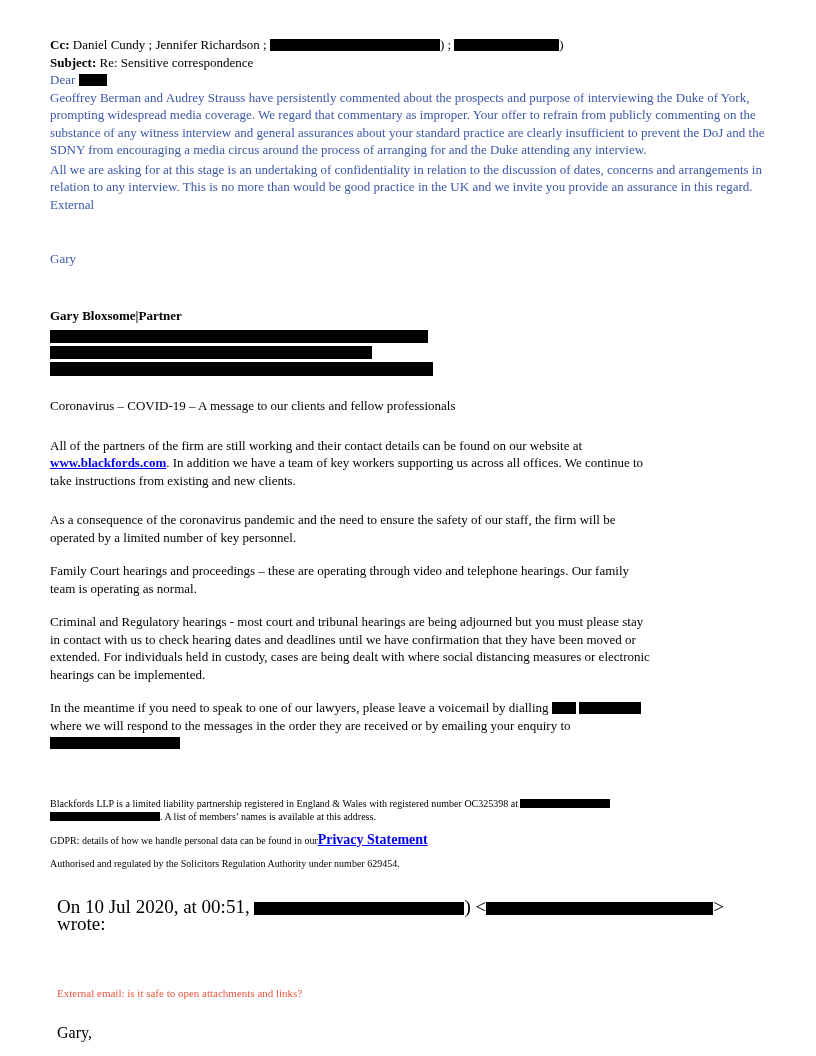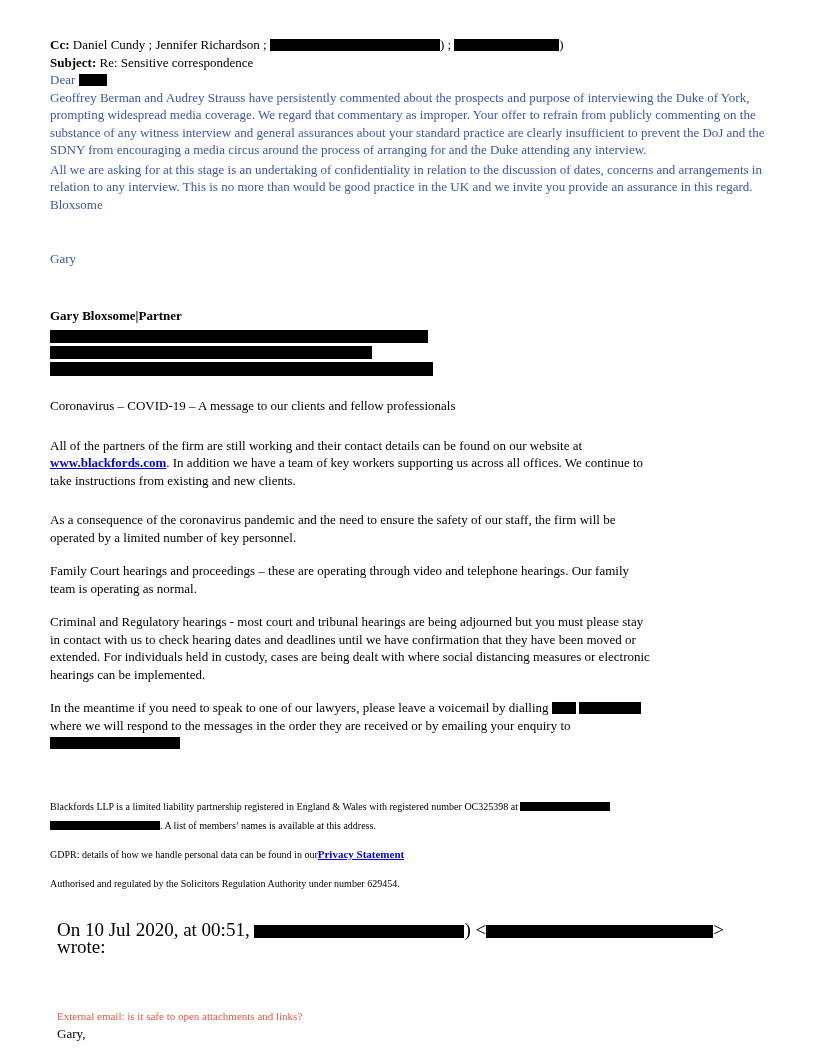--- a/index.html
+++ b/index.html
@@ -33,44 +33,44 @@
   
   .covid { max-width:602px; }
   .covid-head { margin-top:21px; }
   .covid p.body-para { margin-top:16px; }
   .covid p.tight { margin-top:22px; }
 
   .link { color:var(--link-blue,#0000ee); font-weight:bold; text-decoration:underline; cursor:pointer; }
 
   
   .legal { max-width:608px; margin-top:45px; }
-  .legal .small { font-size:10px; line-height:19px; }
+  .legal .small { font-size:10px; line-height:13px; }
   .legal .gap { margin-top:10px; }
 
   
   .quoted { padding-left:7px; }
   .on-line { margin-top:28px; font-size:19px; }
   .warning { margin-top:52px; font-size:11px; color:var(--warning-red,#e9573f); }
-  .greeting { font-size:13px; }
+  .greeting { margin-top:22px; font-size:16px; }
 </style>
 </head>
 <body>
 
 <div class="page">
 
   <div class="hdr-block">
     <p><span class="b">Cc:</span><span> Daniel Cundy ; Jennifer Richardson ; </span><span class="redact" style="width:170px"></span><span>) ; </span><span class="redact" style="width:105px"></span><span>)</span></p>
     <p><span class="b">Subject:</span><span> Re: Sensitive correspondence</span></p>
   </div>
 
   <div class="blue">
     <p><span>Dear </span><span class="redact" style="width:28px"></span></p>
     <p>Geoffrey Berman and Audrey Strauss have persistently commented about the prospects and purpose of interviewing the Duke of York, prompting widespread media coverage. We regard that commentary as improper. Your offer to refrain from publicly commenting on the substance of any witness interview and general assurances about your standard practice are clearly insufficient to prevent the DoJ and the SDNY from encouraging a media circus around the process of arranging for and the Duke attending any interview.</p>
     <p class="p2">All we are asking for at this stage is an undertaking of confidentiality in relation to the discussion of dates, concerns and arrangements in relation to any interview. This is no more than would be good practice in the UK and we invite you provide an assurance in this regard.</p>
-    <p>Bloxsome</p>
+    <p>External</p>
     <p class="sig-gary">Gary</p>
   </div>
 
   <p class="b sig-title">Gary Bloxsome|Partner</p>
   <div class="sig-redactions">
     <div class="sigbar" style="width:378px"></div>
     <div class="sigbar" style="width:322px"></div>
     <div class="sigbar" style="width:383px; height:14px"></div>
   </div>
 
@@ -78,21 +78,21 @@
     <p class="covid-head">Coronavirus – COVID-19 – A message to our clients and fellow professionals</p>
     <p class="body-para tight"><span>All of the partners of the firm are still working and their contact details can be found on our website at </span><a class="link">www.blackfords.com</a><span>. In addition we have a team of key workers supporting us across all offices. We continue to take instructions from existing and new clients.</span></p>
     <p class="body-para tight">As a consequence of the coronavirus pandemic and the need to ensure the safety of our staff, the firm will be operated by a limited number of key personnel.</p>
     <p class="body-para">Family Court hearings and proceedings – these are operating through video and telephone hearings. Our family team is operating as normal.</p>
     <p class="body-para">Criminal and Regulatory hearings - most court and tribunal hearings are being adjourned but you must please stay in contact with us to check hearing dates and deadlines until we have confirmation that they have been moved or extended. For individuals held in custody, cases are being dealt with where social distancing measures or electronic hearings can be implemented.</p>
     <p class="body-para"><span>In the meantime if you need to speak to one of our lawyers, please leave a voicemail by dialling </span><span class="redact" style="width:24px"></span> <span class="redact" style="width:62px"></span><span> where we will respond to the messages in the order they are received or by emailing your enquiry to </span><span class="redact" style="width:130px"></span></p>
   </div>
 
   <div class="legal">
     <p class="small"><span>Blackfords LLP is a limited liability partnership registered in England &amp; Wales with registered number OC325398 at </span><span class="redact sm" style="width:90px"></span> <span class="redact sm" style="width:110px"></span><span>. A list of members’ names is available at this address.</span></p>
-    <p class="small gap"><span>GDPR: details of how we handle personal data can be found in our</span><a class="link" style="font-size:11px">Privacy Statement</a></p>
+    <p class="small gap"><span>GDPR: details of how we handle personal data can be found in our</span><a class="link" style="font-size:14px">Privacy Statement</a></p>
     <p class="small gap">Authorised and regulated by the Solicitors Regulation Authority under number 629454.</p>
   </div>
 
   <div class="quoted">
     <p class="on-line"><span>On 10 Jul 2020, at 00:51, </span><span class="redact" style="width:210px; height:13px"></span><span>) &lt;</span><span class="redact" style="width:227px; height:13px"></span><span>&gt; wrote:</span></p>
     <p class="warning">External email: is it safe to open attachments and links?</p>
     <p class="greeting">Gary,</p>
   </div>
 
 </div>

